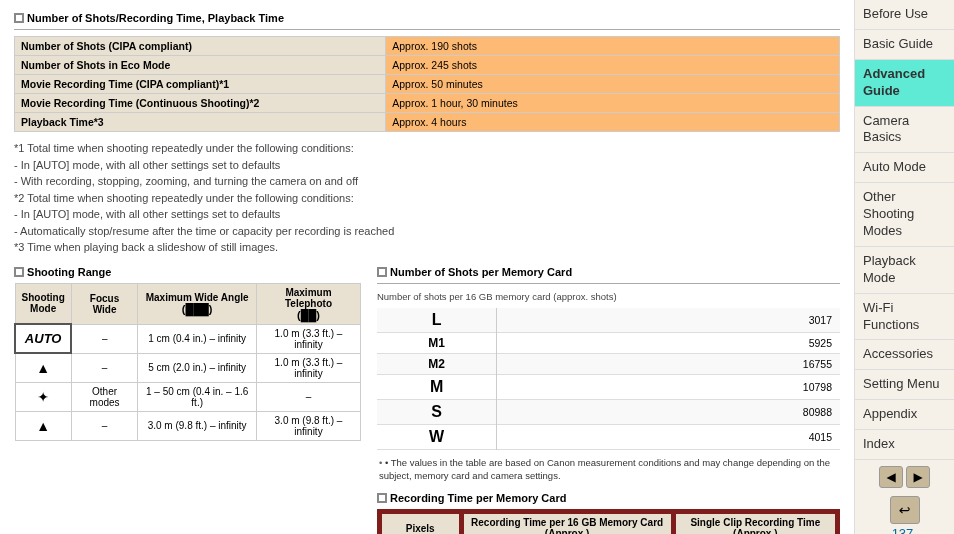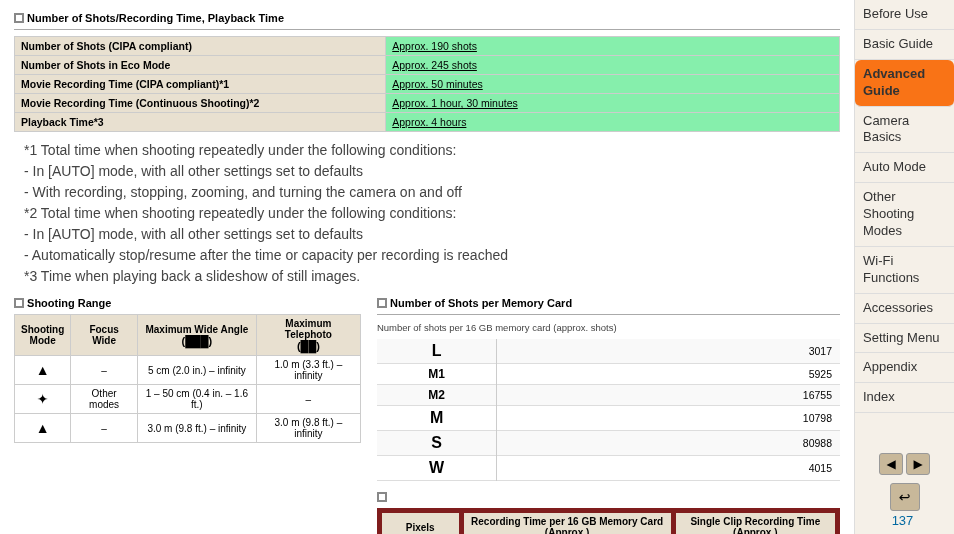--- a/index.html
+++ b/index.html
@@ -32,23 +32,22 @@
     .sidebar-item {
       padding: 6px 8px;
       border-bottom: 1px solid #ddd;
       cursor: pointer;
       font-size: 13px;
       color: #333;
       line-height: 1.3;
     }
 
     .sidebar-item.active {
-      background: #f97316;
+      background: #5eead4;
       font-weight: bold;
-      border-radius: 6px;
     }
 
     .nav-btn {
       width: 24px;
       height: 22px;
       background: #c8b89a;
       border: 1px solid #999;
       border-radius: 3px;
       cursor: pointer;
       display: flex;
@@ -99,22 +98,21 @@
       border: 1px solid #ccc;
     }
 
     .data-table td:first-child {
       background: #e8e0d0;
       font-weight: bold;
       width: 45%;
     }
 
     .data-table td:last-child {
-      background: #86efac;
-      text-decoration: underline;
+      background: #fdba74;
     }
 
     .note-text {
       font-size: 9.5px;
       color: #444;
       margin-bottom: 4px;
       line-height: 1.5;
     }
 
     
@@ -206,24 +204,23 @@
       line-height: 1.4;
       padding-left: 2px;
     }
 
     .note-bullet::before {
       content: "• ";
       color: #666;
     }
 
     .footnote {
-      font-size: 14px;
+      font-size: 11px;
       color: #444;
       line-height: 1.5;
-      margin-left: 10px;
     }
 
     .top-section {
       margin-bottom: 10px;
     }
 
     .bottom-section {
       display: flex;
       gap: 16px;
     }
@@ -321,20 +318,26 @@
       <table class="range-table">
         <thead>
           <tr>
             <th>Shooting<br>Mode</th>
             <th>Focus Wide</th>
             <th>Maximum Wide Angle<br><span style="font-size:11px;">(███)</span></th>
             <th>Maximum Telephoto<br><span style="font-size:11px;">(██)</span></th>
           </tr>
         </thead>
         <tbody id="range-tbody">
+            <tr>
+              <td style="font-weight:bold;font-style:italic;font-size:13px;border:2px solid #555;padding:1px 4px;">AUTO</td>
+      <td>–</td>
+      <td>1 cm (0.4 in.) – infinity</td>
+      <td>1.0 m (3.3 ft.) – infinity</td>
+            </tr>
             <tr>
               <td style="font-size:14px;">▲</td>
       <td>–</td>
       <td>5 cm (2.0 in.) – infinity</td>
       <td>1.0 m (3.3 ft.) – infinity</td>
             </tr>
             <tr>
               <td style="font-size:14px;">✦</td>
       <td>Other modes</td>
       <td>1 – 50 cm (0.4 in. – 1.6 ft.)</td>
@@ -381,26 +384,28 @@
               <tr>
                 <td style="font-size:16px;">S</td>
                 <td>80988</td>
               </tr>
               <tr>
                 <td style="font-size:16px;">W</td>
                 <td>4015</td>
               </tr>
             </tbody>
         </table>
+        <div class="note-bullet" style="list-style:none;font-size:9.5px;margin-top:3px;">• The values in the table are based on Canon measurement conditions and may change depending on the subject, memory card and camera settings.</div>
       </div>
 
       <div>
         <div class="section-header-bar">
           <span class="section-icon"></span>
           &nbsp;
+          <strong>Recording Time per Memory Card</strong>
         </div>
         <table class="rec-table">
           <thead id="rec-thead">
               <tr>
                 <th>Pixels</th>
                 <th>Recording Time per 16 GB Memory Card (Approx.)</th>
                 <th>Single Clip Recording Time (Approx.)</th>
               </tr>
             </thead>
           <tbody id="rec-tbody">
@@ -419,20 +424,21 @@
 </div>
 
 <div class="sidebar">
   <div id="sidebar-items-container">
       <div class="sidebar-item">Before Use</div>
       <div class="sidebar-item">Basic Guide</div>
       <div class="sidebar-item active">Advanced Guide</div>
       <div class="sidebar-item">Camera Basics</div>
       <div class="sidebar-item">Auto Mode</div>
       <div class="sidebar-item">Other Shooting Modes</div>
+      <div class="sidebar-item">Playback Mode</div>
       <div class="sidebar-item">Wi-Fi Functions</div>
       <div class="sidebar-item">Accessories</div>
       <div class="sidebar-item">Setting Menu</div>
       <div class="sidebar-item">Appendix</div>
       <div class="sidebar-item">Index</div>
     </div>
   <div class="sidebar-bottom-nav">
     <div class="nav-row">
       <div class="nav-btn">◀</div>
       <div class="nav-btn">▶</div>

